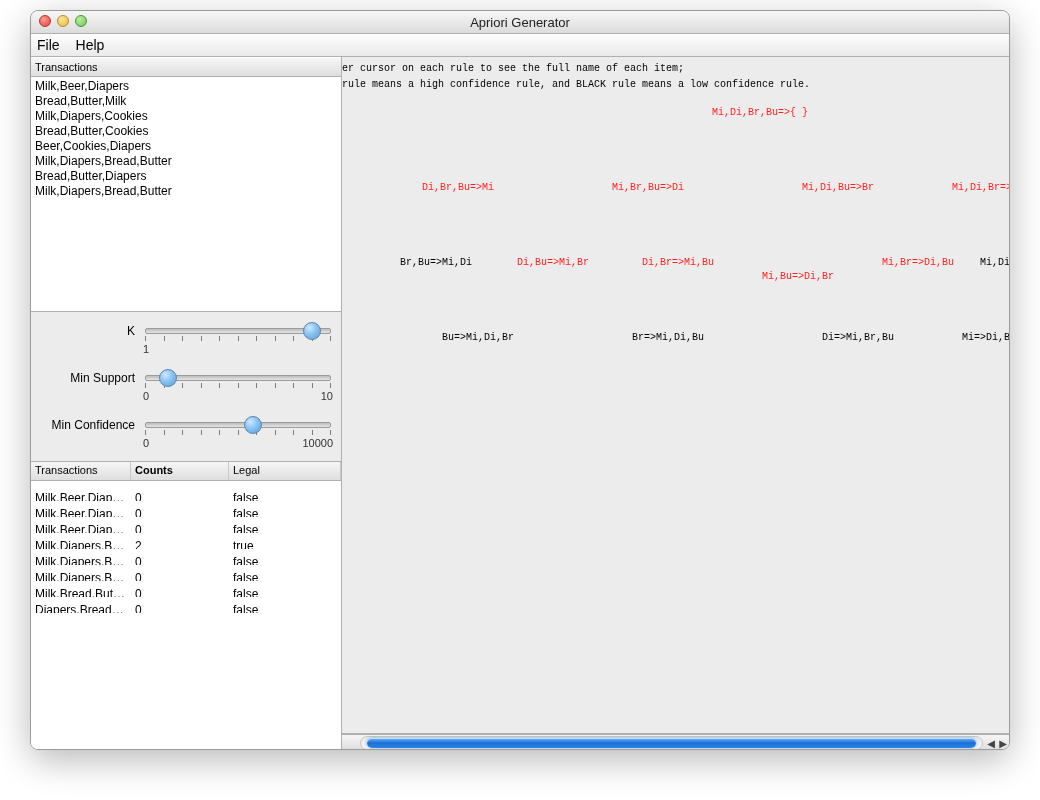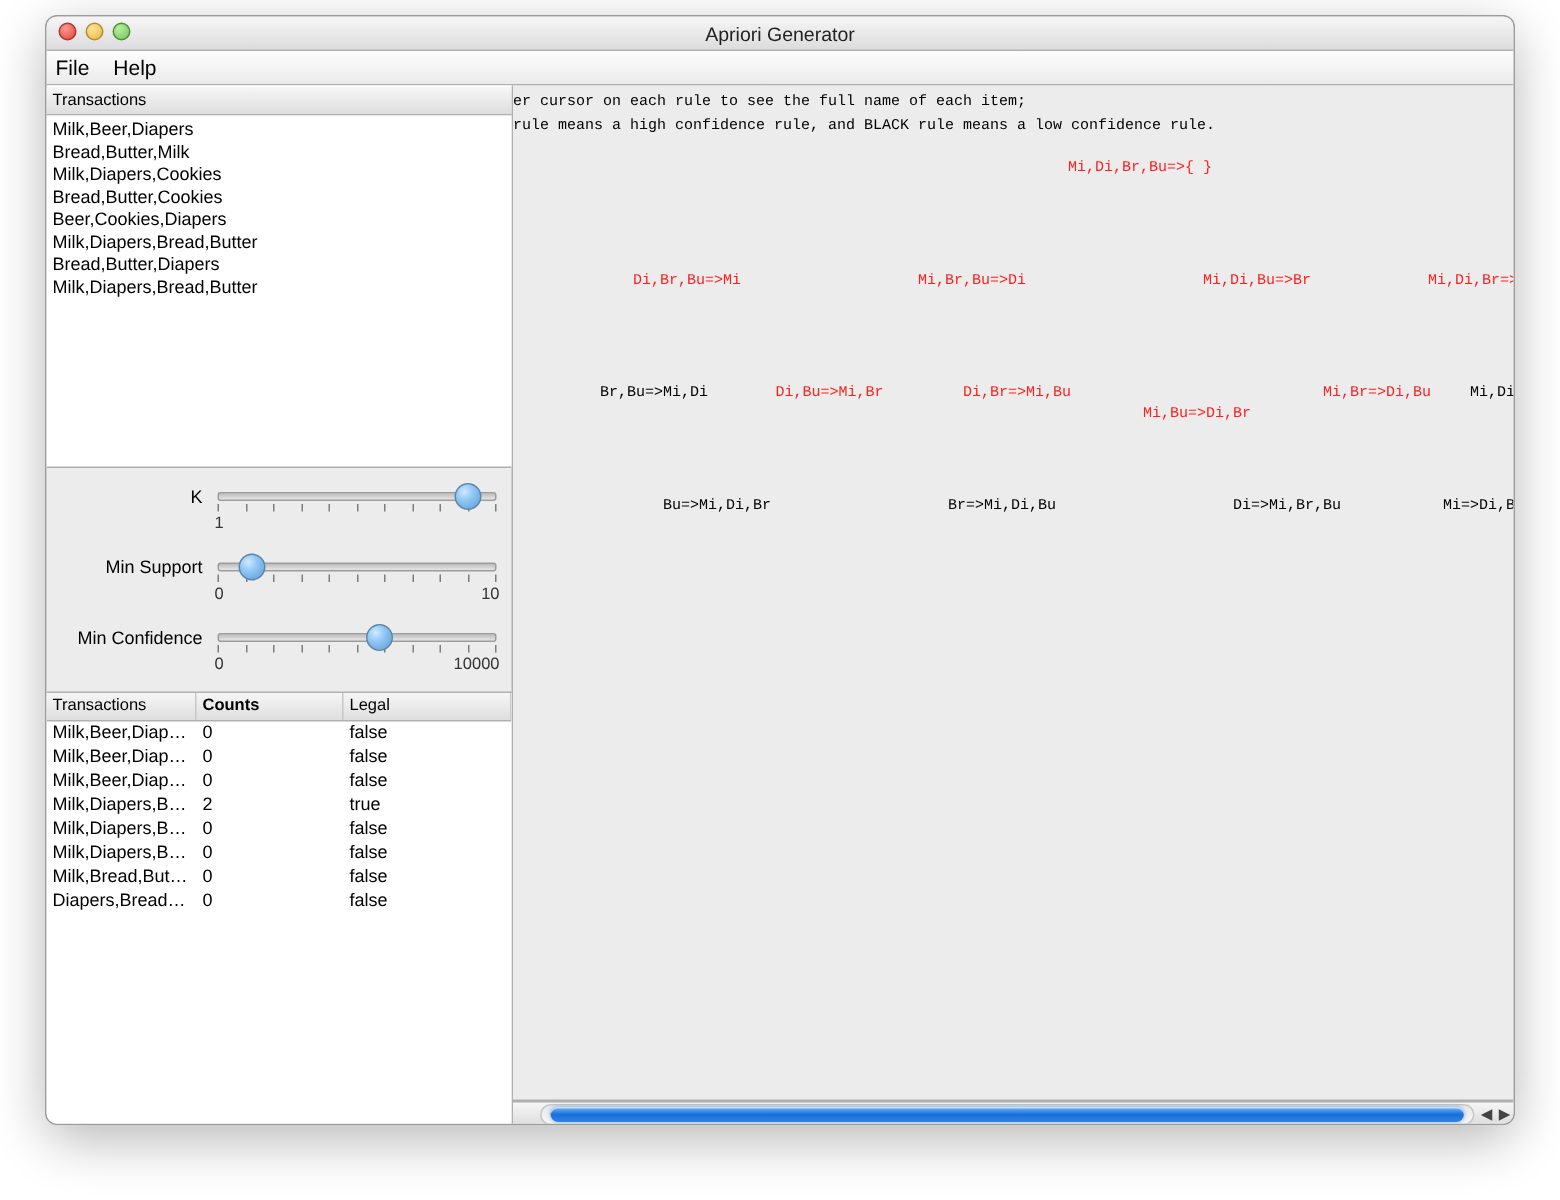--- a/index.html
+++ b/index.html
@@ -28,21 +28,21 @@
   .ticks i{display:block;width:1px;height:5px;background:#7d7d7d;}
   .knob{position:absolute;top:-7px;width:16px;height:16px;border-radius:50%;
         background:radial-gradient(circle at 35% 30%,#cfe9ff 0%,#8fc6f4 40%,#5a9cd8 100%);
         border:1px solid #5d85aa;transform:translateX(-50%);}
   .minmax{display:flex;justify-content:space-between;font-size:11px;color:#333;padding:2px 2px 0 2px;}
   .table{background:#fff;flex:1;overflow:hidden;font-size:12px;}
   .thead{height:18px;display:flex;background:linear-gradient(#f6f6f6,#dedede);border-bottom:1px solid #b0b0b0;font-size:11px;}
   .th{padding:2px 4px;border-right:1px solid #c8c8c8;box-sizing:border-box;}
   .th:nth-child(1){width:100px;} .th:nth-child(2){width:98px;font-weight:bold;} .th:nth-child(3){flex:1;}
   .tr{display:flex;height:16px;}
-  .td{padding:0 4px;box-sizing:border-box;white-space:nowrap;overflow:hidden;text-overflow:ellipsis;}
+  .td{padding:10px 4px;box-sizing:border-box;white-space:nowrap;overflow:hidden;text-overflow:ellipsis;}
   .td:nth-child(1){width:100px;} .td:nth-child(2){width:98px;} .td:nth-child(3){flex:1;}
   .right{flex:1;display:flex;flex-direction:column;background:#ececec;}
   .canvas{flex:1;position:relative;overflow:hidden;font-size:10px;border-bottom:1px solid #b0b0b0;font-family:Liberation Mono, monospace;}
   .hint{position:absolute;left:0;top:4px;color:#000;line-height:16px;white-space:nowrap;}
   .rule{position:absolute;white-space:nowrap;}
   .rule.red{color:#ff1e1e;}
   .rule.black{color:#000;}
   .hscroll{height:16px;background:linear-gradient(#f6f6f6,#dcdcdc);border-top:1px solid #b0b0b0;position:relative;}
   .sc-track{position:absolute;left:18px;right:26px;top:1px;bottom:1px;background:linear-gradient(#e8e8e8,#f6f6f6);border:1px solid #c7c7c7;border-radius:8px;}
   .sc-thumb{position:absolute;left:6px;right:6px;top:1px;bottom:1px;border-radius:8px;

